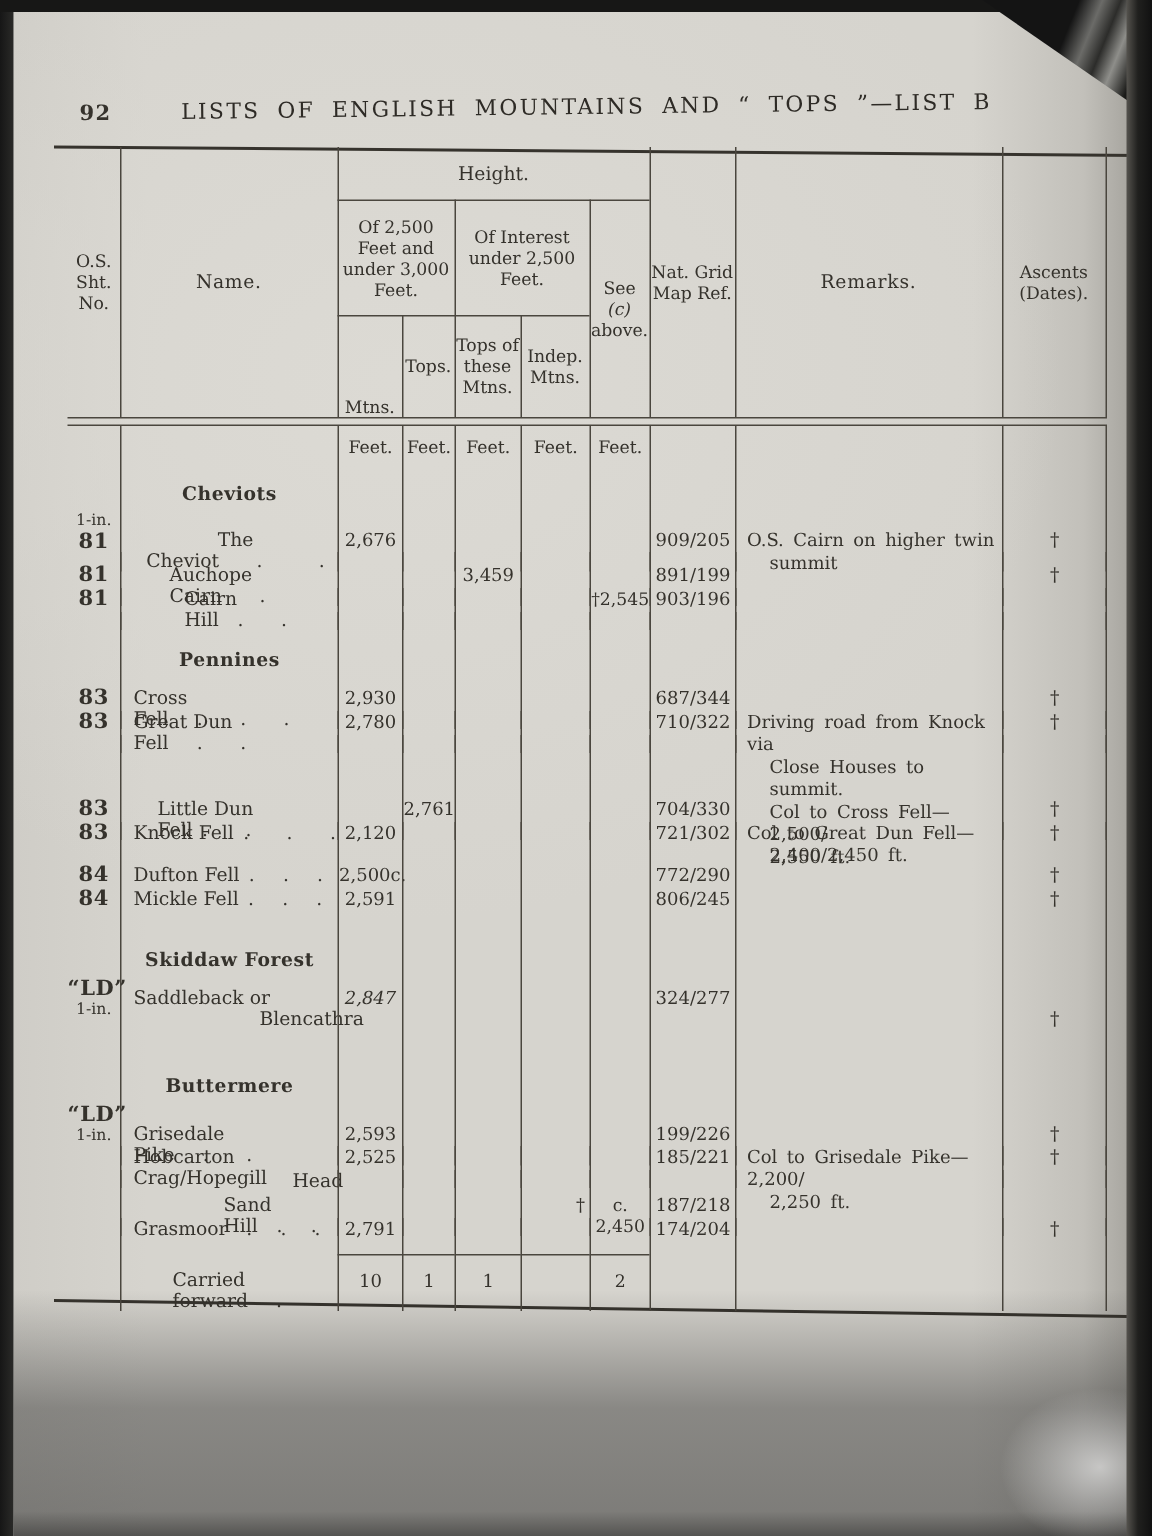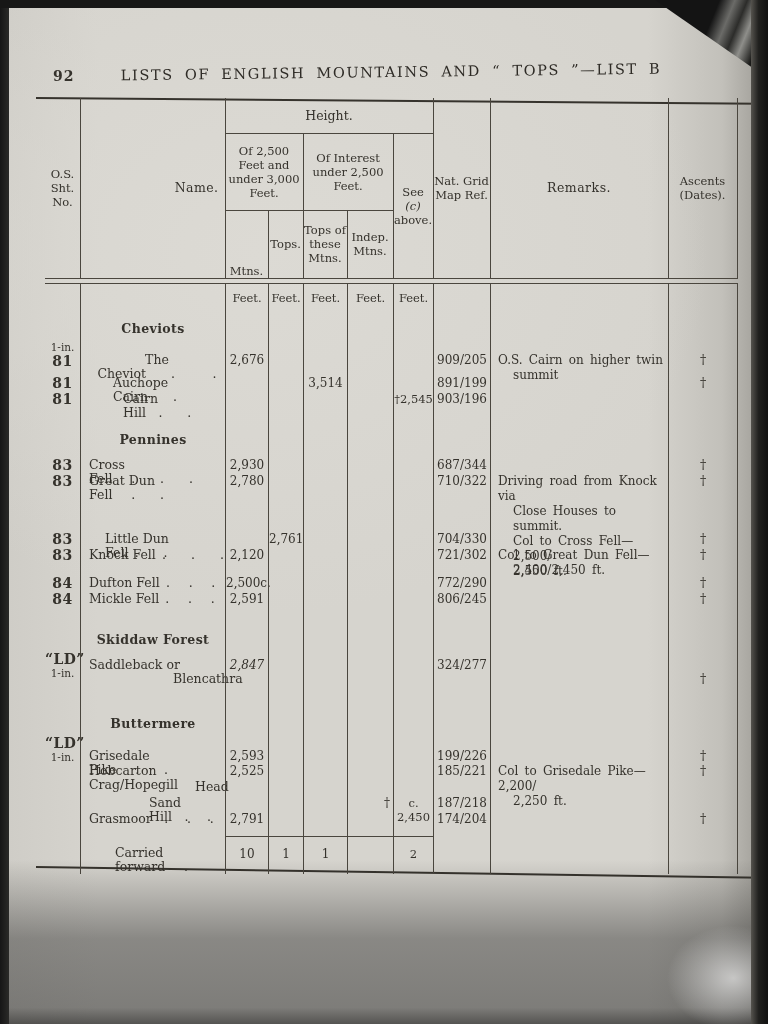--- a/index.html
+++ b/index.html
@@ -46,21 +46,21 @@
   .mtable{position:absolute;left:36px;top:90px;width:693px;color:var(--ink);}
 
   
   .thead{position:relative;height:180px;border-bottom:1px solid var(--line);}
   .dbl{height:4px;border-bottom:1px solid var(--line);}
   .vl{position:absolute;width:1px;background:var(--line);}
   .hl{position:absolute;height:1px;background:var(--line);}
   .th{position:absolute;display:flex;align-items:center;justify-content:center;
       text-align:center;font-size:11.5px;line-height:14px;color:var(--ink);}
   .th-os   {left:0;   top:0;   width:35px; height:180px;font-size:11.5px;}
-  .th-name {left:35px;top:0;   width:145px;height:180px;font-size:12.5px;letter-spacing:0.4px;margin-left:44px;}
+  .th-name {left:35px;top:0;   width:145px;height:180px;font-size:12.5px;letter-spacing:0.4px;}
   .th-height{left:180px;top:0; width:208px;height:35px;font-size:12.5px;}
   .th-g1   {left:181px;top:35px;width:76px; height:77px;}
   .th-g2   {left:259px;top:35px;width:88px; height:77px;}
   .th-see  {left:349px;top:35px;width:38px; height:145px;flex-direction:column;}
   .th-mtns {left:181px;top:112px;width:41px;height:68px;align-items:flex-end;}
   .th-tops {left:224px;top:112px;width:33px;height:68px;}
   .th-topsof{left:259px;top:112px;width:42px;height:68px;}
   .th-indep{left:303px;top:112px;width:44px;height:68px;}
   .th-grid {left:388px;top:0;width:57px;height:180px;}
   .th-remarks{left:445px;top:0;width:178px;height:180px;font-size:12.5px;letter-spacing:0.5px;}
@@ -234,21 +234,21 @@
           </div>
           <div class="trow t-row" style="height: 16px;">
             <div class="cell col-os">
               <div class="os-b">81</div>
             </div>
             <div class="cell col-name b">
               <div style="padding-left: 24px;">Auchope Cairn  .</div>
             </div>
             <div class="cell col-mtns b"></div>
             <div class="cell col-tops b"></div>
-            <div class="cell col-topsof b center">3,514</div>
+            <div class="cell col-topsof b center">3,459</div>
             <div class="cell col-indep b"></div>
             <div class="cell col-see b"></div>
             <div class="cell col-grid b center">891/199</div>
             <div class="cell col-remarks b"></div>
             <div class="cell col-asc b br">†</div>
           </div>
           <div class="trow t-row" style="height: 16px;">
             <div class="cell col-os">
               <div class="os-b">81</div>
             </div>

